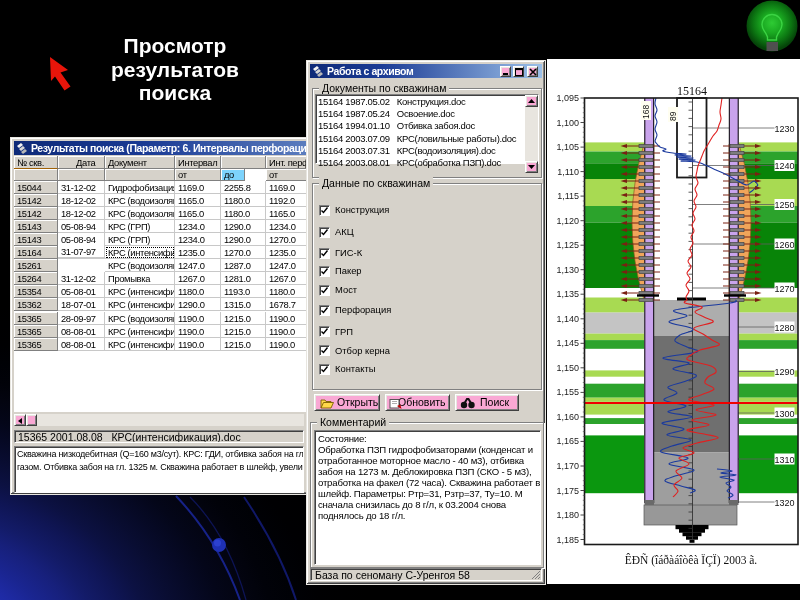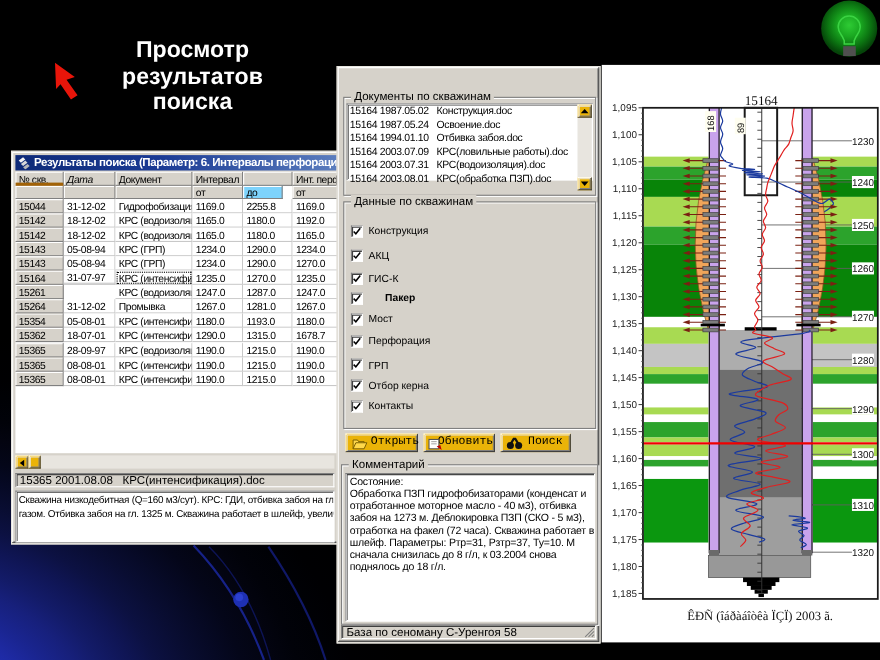--- a/index.html
+++ b/index.html
@@ -10,21 +10,21 @@
  box-shadow:inset -1px -1px 0 #404040, inset 1px 1px 0 #fff, inset -2px -2px 0 #808080;}
 .tbar{position:absolute;left:3px;right:3px;top:3px;height:14px;letter-spacing:-0.4px;
  background:linear-gradient(90deg,#0e2a78 0%,#1a3a94 30%,#9cc0e8 100%);
  color:#fff;font-weight:bold;font-size:10.5px;line-height:14px;white-space:nowrap;overflow:hidden;}
 .sunken{border:1px solid;border-color:#808080 #fff #fff #808080;box-shadow:inset 1px 1px 0 #404040;}
 .gbox{position:absolute;border:1px solid #808080;box-shadow:inset 1px 1px 0 #fff, 1px 1px 0 #fff;}
 .glab{position:absolute;top:-7px;left:6px;background:#d6d2ca;padding:0 3px;font-size:10.5px;color:#000;line-height:13px;}
 .cb{position:absolute;width:11px;height:11px;background:#fff;border:1px solid;border-color:#808080 #fff #fff #808080;box-shadow:inset 1px 1px 0 #404040;}
 .cb svg{position:absolute;left:0px;top:0px;}
 .cblab{position:absolute;font-size:9.4px;color:#000;white-space:nowrap;}
-.btn{position:absolute;background:#eab308;border:1px solid;border-color:#fff #404040 #404040 #fff;box-shadow:inset 1px 1px 0 #e8e6e0, inset -1px -1px 0 #808080;font-size:10.5px;color:#000;white-space:nowrap;font-family:Liberation Mono, monospace;}
+.btn{position:absolute;background:#f9a8d4;border:1px solid;border-color:#fff #404040 #404040 #fff;box-shadow:inset 1px 1px 0 #e8e6e0, inset -1px -1px 0 #808080;font-size:10.5px;color:#000;white-space:nowrap;}
 .btn svg{position:absolute;}
 </style></head>
 <body>
 <div id="bg"></div>
 <svg id="arcs" width="800" height="600" style="position:absolute;left:0;top:0">
  <path d="M176,496 Q218,540 240,600" stroke="#1e2cb0" stroke-width="2" fill="none" opacity="0.75"></path>
  <path d="M190,497 Q228,535 246,600" stroke="#18249a" stroke-width="1.3" fill="none" opacity="0.5"></path>
  <path d="M244,497 Q280,550 296,600" stroke="#1a28a8" stroke-width="2" fill="none" opacity="0.6"></path>
  <circle cx="219" cy="545" r="7" fill="#1e30b4"></circle>
  <circle cx="217.5" cy="543" r="3.5" fill="#2c40d0"></circle>
@@ -50,31 +50,31 @@
  <rect x="24.5" y="42" width="11.5" height="9" fill="#4f4f4f"></rect>
 </svg>
 
 <div class="win" id="lwin" style="left:10px;top:137px;width:300px;height:358px;">
  <div class="tbar" style="background:linear-gradient(90deg,#0e2a78 0%,#1a3a94 45%,#9cc0e8 155%);"><span style="display:inline-block;margin:1px 3px 0 2px;vertical-align:top;"><svg width="12" height="12">
           <polygon points="1,4 5,1 7,3 3,6" fill="#f4f4f4"></polygon>
           <polygon points="3,7 7,4 9,6 5,9" fill="#d8d8d8"></polygon>
           <polygon points="5,10 9,7 11,9 7,12" fill="#b8b8b8"></polygon>
         </svg></span>Результаты поиска (Параметр: 6. Интервалы перфорации - 6. Инте</div>
  <div id="ltable" style="position:absolute;left:3px;top:18px;width:294px;height:256px;background:#fff;overflow:hidden;">
-      <div style="position:absolute;left:0px;top:0.0px;width:44px;height:13.0px;background:#d6d2ca;border-right:1px solid #808080;border-bottom:3px solid #a16207;box-shadow:inset 1px 1px 0 #fff;font-size:9.4px;letter-spacing:-0.35px;line-height:13px;padding-left:3px;white-space:nowrap;overflow:hidden;">№ скв.</div>
-<div style="position:absolute;left:44px;top:0.0px;width:47px;height:13.0px;background:#d6d2ca;border-right:1px solid #808080;border-bottom:1px solid #808080;box-shadow:inset 1px 1px 0 #fff;font-size:9.4px;letter-spacing:-0.35px;line-height:13px;padding-left:3px;white-space:nowrap;overflow:hidden;font-style:italic;">Дата</div>
+      <div style="position:absolute;left:0px;top:0.0px;width:44px;height:13.0px;background:#d6d2ca;border-right:1px solid #808080;border-bottom:1px solid #a16207;box-shadow:inset 1px 1px 0 #fff;font-size:9.4px;letter-spacing:-0.35px;line-height:13px;padding-left:3px;white-space:nowrap;overflow:hidden;">№ скв.</div>
+<div style="position:absolute;left:44px;top:0.0px;width:47px;height:13.0px;background:#d6d2ca;border-right:1px solid #808080;border-bottom:1px solid #808080;box-shadow:inset 1px 1px 0 #fff;font-size:9.4px;letter-spacing:-0.35px;line-height:13px;padding-left:18px;white-space:nowrap;overflow:hidden;">Дата</div>
 <div style="position:absolute;left:91px;top:0.0px;width:70px;height:13.0px;background:#d6d2ca;border-right:1px solid #808080;border-bottom:1px solid #808080;box-shadow:inset 1px 1px 0 #fff;font-size:9.4px;letter-spacing:-0.35px;line-height:13px;padding-left:3px;white-space:nowrap;overflow:hidden;">Документ</div>
 <div style="position:absolute;left:161px;top:0.0px;width:46px;height:13.0px;background:#d6d2ca;border-right:1px solid #808080;border-bottom:1px solid #808080;box-shadow:inset 1px 1px 0 #fff;font-size:9.4px;letter-spacing:-0.35px;line-height:13px;padding-left:3px;white-space:nowrap;overflow:hidden;">Интервал</div>
 <div style="position:absolute;left:207px;top:0.0px;width:45px;height:13.0px;background:#d6d2ca;border-right:1px solid #808080;border-bottom:1px solid #808080;box-shadow:inset 1px 1px 0 #fff;font-size:9.4px;letter-spacing:-0.35px;line-height:13px;padding-left:3px;white-space:nowrap;overflow:hidden;"></div>
 <div style="position:absolute;left:252px;top:0.0px;width:48px;height:13.0px;background:#d6d2ca;border-right:1px solid #808080;border-bottom:1px solid #808080;box-shadow:inset 1px 1px 0 #fff;font-size:9.4px;letter-spacing:-0.35px;line-height:13px;padding-left:3px;white-space:nowrap;overflow:hidden;">Инт. перф.</div>
 <div style="position:absolute;left:0px;top:13.0px;width:44px;height:12.0px;background:#d6d2ca;border-right:1px solid #808080;border-bottom:1px solid #808080;box-shadow:inset 1px 1px 0 #fff;font-size:9.4px;letter-spacing:-0.35px;line-height:12px;padding-left:3px;white-space:nowrap;overflow:hidden;"></div>
 <div style="position:absolute;left:44px;top:13.0px;width:47px;height:12.0px;background:#d6d2ca;border-right:1px solid #808080;border-bottom:1px solid #808080;box-shadow:inset 1px 1px 0 #fff;font-size:9.4px;letter-spacing:-0.35px;line-height:12px;padding-left:3px;white-space:nowrap;overflow:hidden;"></div>
 <div style="position:absolute;left:91px;top:13.0px;width:70px;height:12.0px;background:#d6d2ca;border-right:1px solid #808080;border-bottom:1px solid #808080;box-shadow:inset 1px 1px 0 #fff;font-size:9.4px;letter-spacing:-0.35px;line-height:12px;padding-left:3px;white-space:nowrap;overflow:hidden;"></div>
 <div style="position:absolute;left:161px;top:13.0px;width:46px;height:12.0px;background:#d6d2ca;border-right:1px solid #808080;border-bottom:1px solid #808080;box-shadow:inset 1px 1px 0 #fff;font-size:9.4px;letter-spacing:-0.35px;line-height:12px;padding-left:3px;white-space:nowrap;overflow:hidden;">от</div>
-<div style="position:absolute;left:207px;top:13.0px;width:36px;height:12.0px;background:#7dd3fc;border-right:1px solid #808080;border-bottom:1px solid #808080;box-shadow:inset 1px 1px 0 #fff;font-size:9.4px;letter-spacing:-0.35px;line-height:12px;padding-left:3px;white-space:nowrap;overflow:hidden;">до</div>
+<div style="position:absolute;left:207px;top:13.0px;width:24px;height:12.0px;background:#7dd3fc;border-right:1px solid #808080;border-bottom:1px solid #808080;box-shadow:inset 1px 1px 0 #fff;font-size:9.4px;letter-spacing:-0.35px;line-height:12px;padding-left:3px;white-space:nowrap;overflow:hidden;">до</div>
 <div style="position:absolute;left:252px;top:13.0px;width:48px;height:12.0px;background:#d6d2ca;border-right:1px solid #808080;border-bottom:1px solid #808080;box-shadow:inset 1px 1px 0 #fff;font-size:9.4px;letter-spacing:-0.35px;line-height:12px;padding-left:3px;white-space:nowrap;overflow:hidden;">от</div>
 <div style="position:absolute;left:0px;top:25.0px;width:44px;height:13.1px;background:#d6d2ca;border-right:1px solid #808080;border-bottom:1px solid #808080;box-shadow:inset 1px 1px 0 #fff;font-size:9.4px;letter-spacing:-0.35px;line-height:13px;padding-left:3px;white-space:nowrap;overflow:hidden;">15044</div>
 <div style="position:absolute;left:44px;top:25.0px;width:47px;height:13.1px;background:#fff;border-right:1px solid #c8c8c8;border-bottom:1px solid #c8c8c8;font-size:9.4px;letter-spacing:-0.35px;line-height:13px;padding-left:3px;white-space:nowrap;overflow:hidden;">31-12-02</div>
 <div style="position:absolute;left:91px;top:25.0px;width:70px;height:13.1px;background:#fff;border-right:1px solid #c8c8c8;border-bottom:1px solid #c8c8c8;font-size:9.4px;letter-spacing:-0.35px;line-height:13px;padding-left:3px;white-space:nowrap;overflow:hidden;">Гидрофобизация</div>
 <div style="position:absolute;left:161px;top:25.0px;width:46px;height:13.1px;background:#fff;border-right:1px solid #c8c8c8;border-bottom:1px solid #c8c8c8;font-size:9.4px;letter-spacing:-0.35px;line-height:13px;padding-left:3px;white-space:nowrap;overflow:hidden;">1169.0</div>
 <div style="position:absolute;left:207px;top:25.0px;width:45px;height:13.1px;background:#fff;border-right:1px solid #c8c8c8;border-bottom:1px solid #c8c8c8;font-size:9.4px;letter-spacing:-0.35px;line-height:13px;padding-left:3px;white-space:nowrap;overflow:hidden;">2255.8</div>
 <div style="position:absolute;left:252px;top:25.0px;width:48px;height:13.1px;background:#fff;border-right:1px solid #c8c8c8;border-bottom:1px solid #c8c8c8;font-size:9.4px;letter-spacing:-0.35px;line-height:13px;padding-left:3px;white-space:nowrap;overflow:hidden;">1169.0</div>
 <div style="position:absolute;left:0px;top:38.0px;width:44px;height:13.1px;background:#d6d2ca;border-right:1px solid #808080;border-bottom:1px solid #808080;box-shadow:inset 1px 1px 0 #fff;font-size:9.4px;letter-spacing:-0.35px;line-height:13px;padding-left:3px;white-space:nowrap;overflow:hidden;">15142</div>
 <div style="position:absolute;left:44px;top:38.0px;width:47px;height:13.1px;background:#fff;border-right:1px solid #c8c8c8;border-bottom:1px solid #c8c8c8;font-size:9.4px;letter-spacing:-0.35px;line-height:13px;padding-left:3px;white-space:nowrap;overflow:hidden;">18-12-02</div>
 <div style="position:absolute;left:91px;top:38.0px;width:70px;height:13.1px;background:#fff;border-right:1px solid #c8c8c8;border-bottom:1px solid #c8c8c8;font-size:9.4px;letter-spacing:-0.35px;line-height:13px;padding-left:3px;white-space:nowrap;overflow:hidden;">КРС (водоизоляция</div>
@@ -154,20 +154,42 @@
           <polygon points="5,1 1,4 5,7" fill="#000"></polygon>
         </svg>
       </div>
    <div class="btn" style="left:12px;top:0;width:11px;height:12px;"></div>
  </div>
  <div class="sunken" style="position:absolute;left:3px;top:292px;width:290px;height:13px;font-size:10.5px;line-height:12px;background:#d6d2ca;padding-left:3px;white-space:nowrap;overflow:hidden;">15365 2001.08.08&nbsp;&nbsp; КРС(интенсификация).doc</div>
  <div class="sunken" style="position:absolute;left:3px;top:308px;width:290px;height:47px;font-size:9px;letter-spacing:-0.25px;line-height:12.5px;background:#fff;padding:1px 2px;overflow:hidden;white-space:nowrap;">Скважина низкодебитная (Q=160 м3/сут). КРС: ГДИ, отбивка забоя на гл. 1299 м<br>газом. Отбивка забоя на гл. 1325 м. Скважина работает в шлейф, увеличения де</div>
 </div>
 
 <div class="win" id="mwin" style="left:306px;top:60px;width:240px;height:525px;">
+ <div class="tbar"><span style="display:inline-block;margin:1px 3px 0 2px;vertical-align:top;"><svg width="12" height="12">
+          <polygon points="1,4 5,1 7,3 3,6" fill="#f4f4f4"></polygon>
+          <polygon points="3,7 7,4 9,6 5,9" fill="#d8d8d8"></polygon>
+          <polygon points="5,10 9,7 11,9 7,12" fill="#b8b8b8"></polygon>
+        </svg></span>Работа с архивом
+  <div class="btn" style="right:31px;top:1.5px;width:11px;height:11px;position:absolute;">
+        <svg width="9" height="9" style="left:1px;top:0px;">
+          <rect x="1" y="6" width="5" height="2" fill="#000"></rect>
+        </svg>
+      </div>
+  <div class="btn" style="right:18px;top:1.5px;width:11px;height:11px;position:absolute;">
+        <svg width="9" height="9" style="left:1px;top:1px;">
+          <rect x="0.5" y="0.5" width="7" height="7" fill="none" stroke="#000" stroke-width="1"></rect>
+          <rect x="0.5" y="0.5" width="7" height="1.6" fill="#000"></rect>
+        </svg>
+      </div>
+  <div class="btn" style="right:4px;top:1.5px;width:11px;height:11px;position:absolute;">
+        <svg width="9" height="9" style="left:1px;top:1px;">
+          <path d="M1,1 L7,7 M7,1 L1,7" stroke="#000" stroke-width="1.6"></path>
+        </svg>
+      </div>
+ </div>
  <div class="gbox" style="left:5px;top:27px;width:230px;height:90px;">
   <div class="glab">Документы по скважинам</div>
   <div class="sunken" style="position:absolute;left:2px;top:5px;width:224px;height:70px;background:#fff;">
    <div style="position:absolute;left:2px;top:1px;font-size:9.5px;letter-spacing:-0.3px;line-height:12.2px;white-space:pre;">15164 1987.05.02   Конструкция.doc
 15164 1987.05.24   Освоение.doc
 15164 1994.01.10   Отбивка забоя.doc
 15164 2003.07.09   КРС(ловильные работы).doc
 15164 2003.07.31   КРС(водоизоляция).doc
 15164 2003.08.01   КРС(обработка ПЗП).doc</div>
    <div style="position:absolute;right:0;top:0;width:13px;height:78px;background:#e8e5df;">
@@ -203,21 +225,21 @@
           <svg width="9" height="9">
             <path d="M1.5,4.5 L3.5,6.5 L7.5,1.5" stroke="#000" stroke-width="1.4" fill="none"></path>
           </svg>
         </div>
 <div class="cblab" style="left:22px;top:63.0px;line-height:12px;">ГИС-К</div>
 <div class="cb" style="left:6px;top:81.5px;">
           <svg width="9" height="9">
             <path d="M1.5,4.5 L3.5,6.5 L7.5,1.5" stroke="#000" stroke-width="1.4" fill="none"></path>
           </svg>
         </div>
-<div class="cblab" style="left:37px;top:81.0px;line-height:12px;font-weight:bold;">Пакер</div>
+<div class="cblab" style="left:22px;top:81.0px;line-height:12px;">Пакер</div>
 <div class="cb" style="left:6px;top:100.5px;">
           <svg width="9" height="9">
             <path d="M1.5,4.5 L3.5,6.5 L7.5,1.5" stroke="#000" stroke-width="1.4" fill="none"></path>
           </svg>
         </div>
 <div class="cblab" style="left:22px;top:100.0px;line-height:12px;">Мост</div>
 <div class="cb" style="left:6px;top:120.5px;">
           <svg width="9" height="9">
             <path d="M1.5,4.5 L3.5,6.5 L7.5,1.5" stroke="#000" stroke-width="1.4" fill="none"></path>
           </svg>

